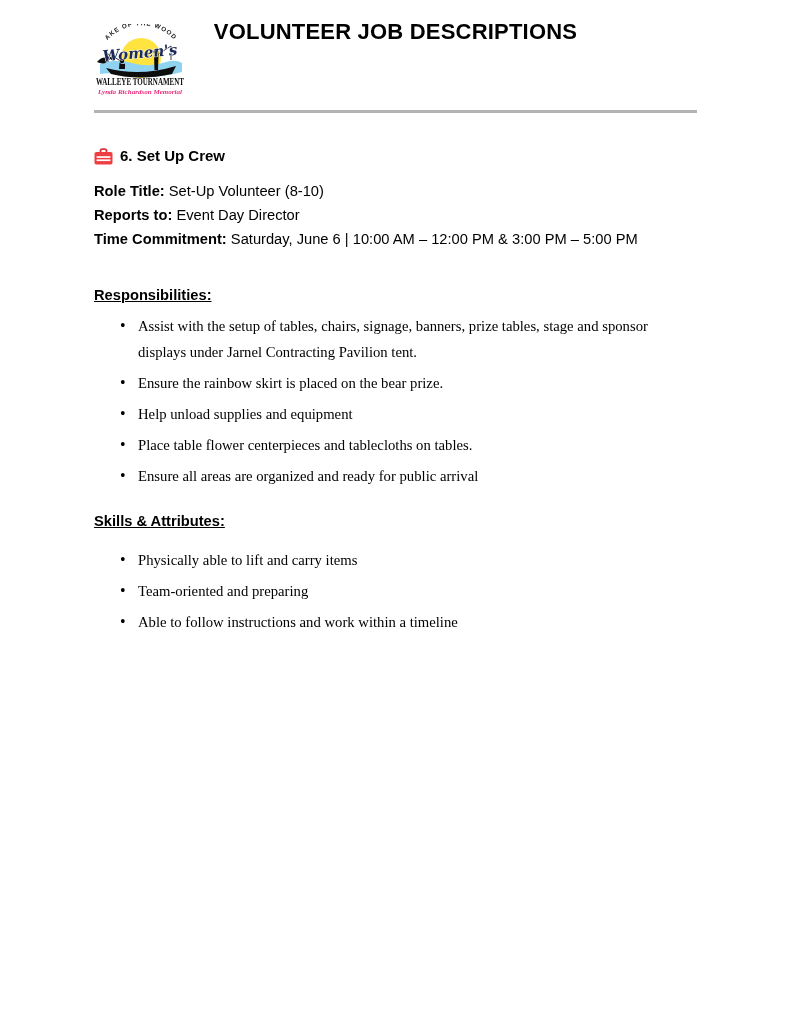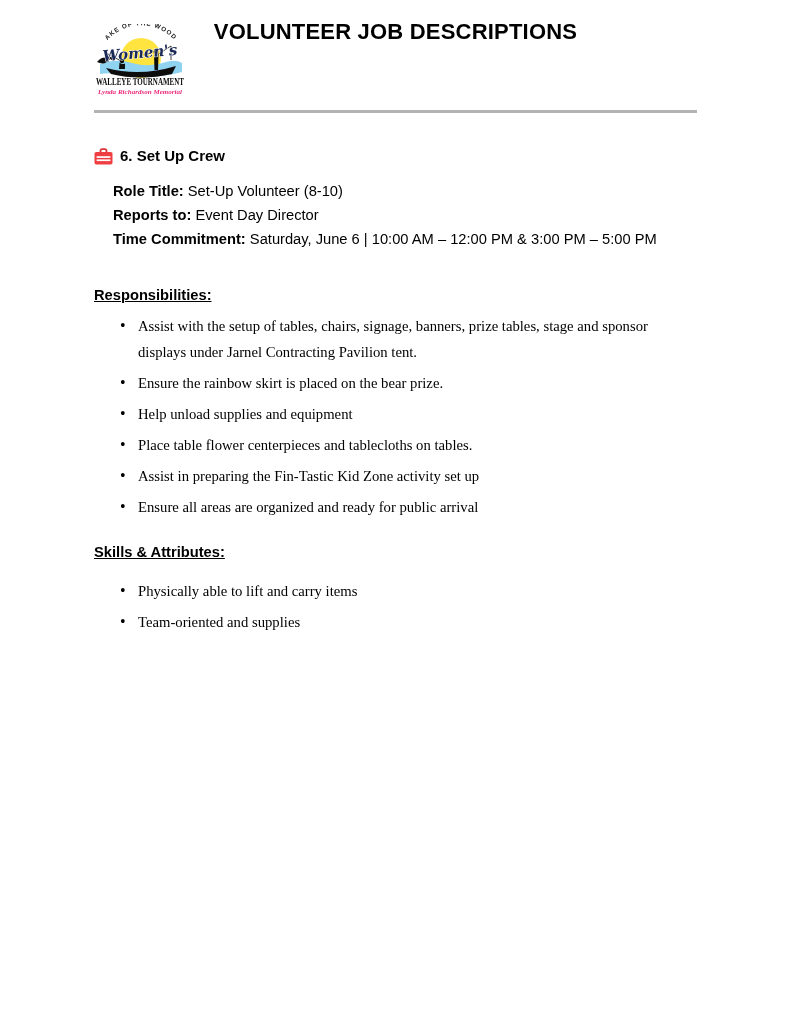--- a/index.html
+++ b/index.html
@@ -15,21 +15,21 @@
   }
   .divider{height:3px;background:#b3b3b3;margin:0 94px;}
   .content{margin:0 94px;width:603px;}
   .section-heading{
     margin:33px 0 0;font-size:15px;line-height:20px;font-weight:700;
     display:flex;align-items:center;gap:7px;
   }
   .toolbox{display:inline-flex;width:19px;height:17px;flex:0 0 auto;}
   .meta{margin:13px 0 0;font-size:14.7px;line-height:24px;}
   .meta-line{display:block;}
-  .meta-line strong{font-weight:700;margin-left:19px;}
+  .meta-line strong{font-weight:700;}
   .block-heading{margin:34px 0 0;font-size:14.7px;line-height:20px;font-weight:700;text-decoration:underline;}
   .skills-heading{margin:22px 0 0;}
   ul.bullets{margin:8px 0 0;padding:0 0 0 44px;list-style:none;font-family:Liberation Serif, serif;}
   ul.skills-list{margin-top:16px;}
   ul.bullets li{
     position:relative;font-size:14.7px;line-height:26px;margin:0 0 5px;
   }
   ul.bullets li::before{
     content:"\2022";position:absolute;left:-18px;top:0;font-size:16px;
   }
@@ -95,23 +95,23 @@
     <span class="meta-line"><strong>Reports to:</strong><span> Event Day Director</span></span>
     <span class="meta-line"><strong>Time Commitment:</strong><span> Saturday, June 6 | 10:00 AM – 12:00 PM &amp; 3:00 PM – 5:00 PM</span></span>
   </p>
 
   <h3 class="block-heading">Responsibilities:</h3>
   <ul class="bullets">
     <li>Assist with the setup of tables, chairs, signage, banners, prize tables, stage and sponsor displays under Jarnel Contracting Pavilion tent.</li>
     <li>Ensure the rainbow skirt is placed on the bear prize.</li>
     <li>Help unload supplies and equipment</li>
     <li>Place table flower centerpieces and tablecloths on tables.</li>
-    <li>Assist in preparing the Fin-Tastic Kid Zone activity set up</li>
     <li>Ensure all areas are organized and ready for public arrival</li>
   </ul>
 
   <h3 class="block-heading skills-heading">Skills &amp; Attributes:</h3>
   <ul class="bullets skills-list">
     <li>Physically able to lift and carry items</li>
-    <li>Team-oriented and supplies</li>
+    <li>Team-oriented and preparing</li>
+    <li>Able to follow instructions and work within a timeline</li>
   </ul>
 
 </main>
 
 </body></html>

